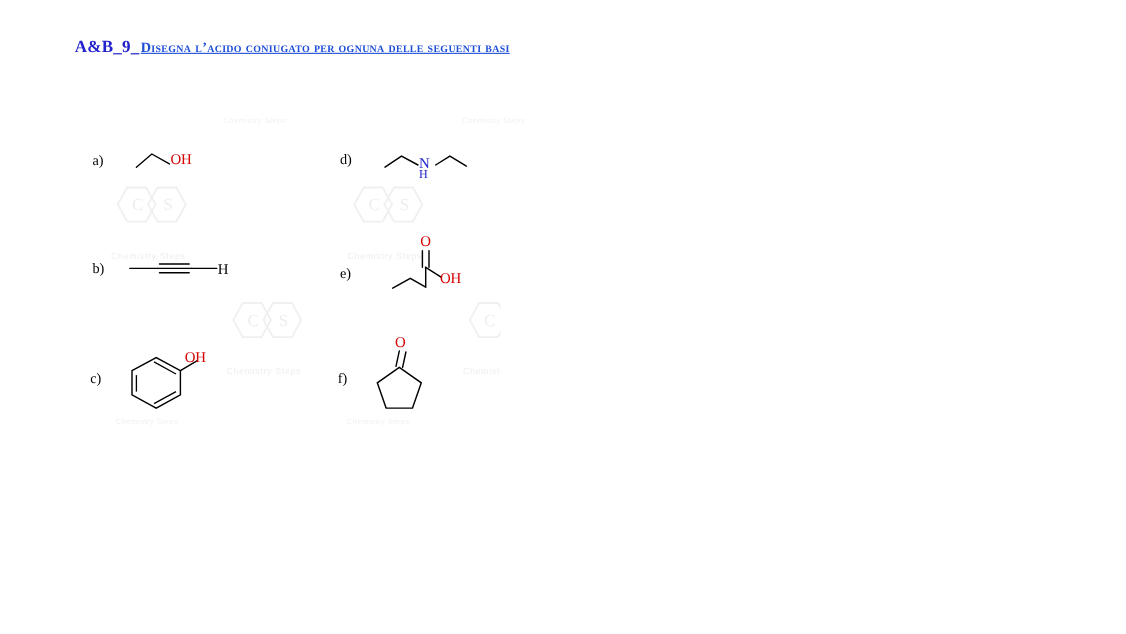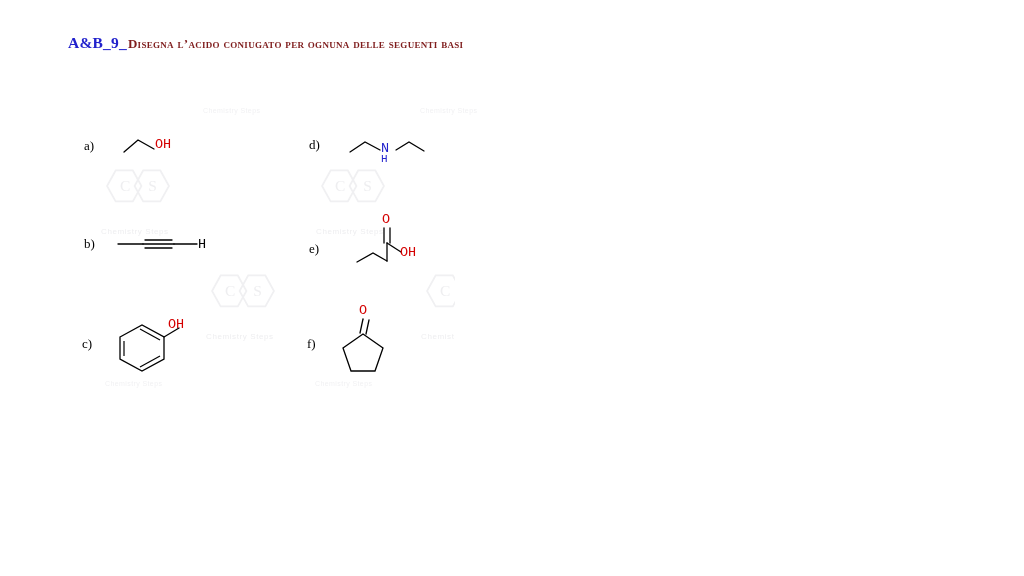--- a/index.html
+++ b/index.html
@@ -28,24 +28,25 @@
     font-weight: bold;
     font-size: 15.5px;
     color: #2222cc;
     letter-spacing: 0.2px;
     margin-left: 20px;
   }
   .title-text {
     font-family: "Liberation Serif", serif;
     font-weight: bold;
     font-size: 13px;
-    color: #7f1d1d;
+    color: #1d4ed8;
     font-variant: small-caps;
     letter-spacing: 0.3px;
     margin-left: 1px;
+    text-decoration: underline;
   }
 
   
   .wm {
     position: absolute;
     color: #f0f0f2;
     pointer-events: none;
     user-select: none;
   }
   .wm-logo {
@@ -75,21 +76,21 @@
     position: absolute;
     font-family: "Liberation Serif", serif;
     font-size: 13px;
     color: #000000;
   }
   .struct {
     position: absolute;
   }
   .atom {
     position: absolute;
-    font-family: Liberation Mono, monospace;
+    font-family: Liberation Serif, serif;
     font-size: 13.5px;
     color: #d40000;
     white-space: nowrap;
     letter-spacing: -0.2px;
   }
   .atom-n {
     color: #2222cc;
   }
   .atom-h {
     color: #000000;

